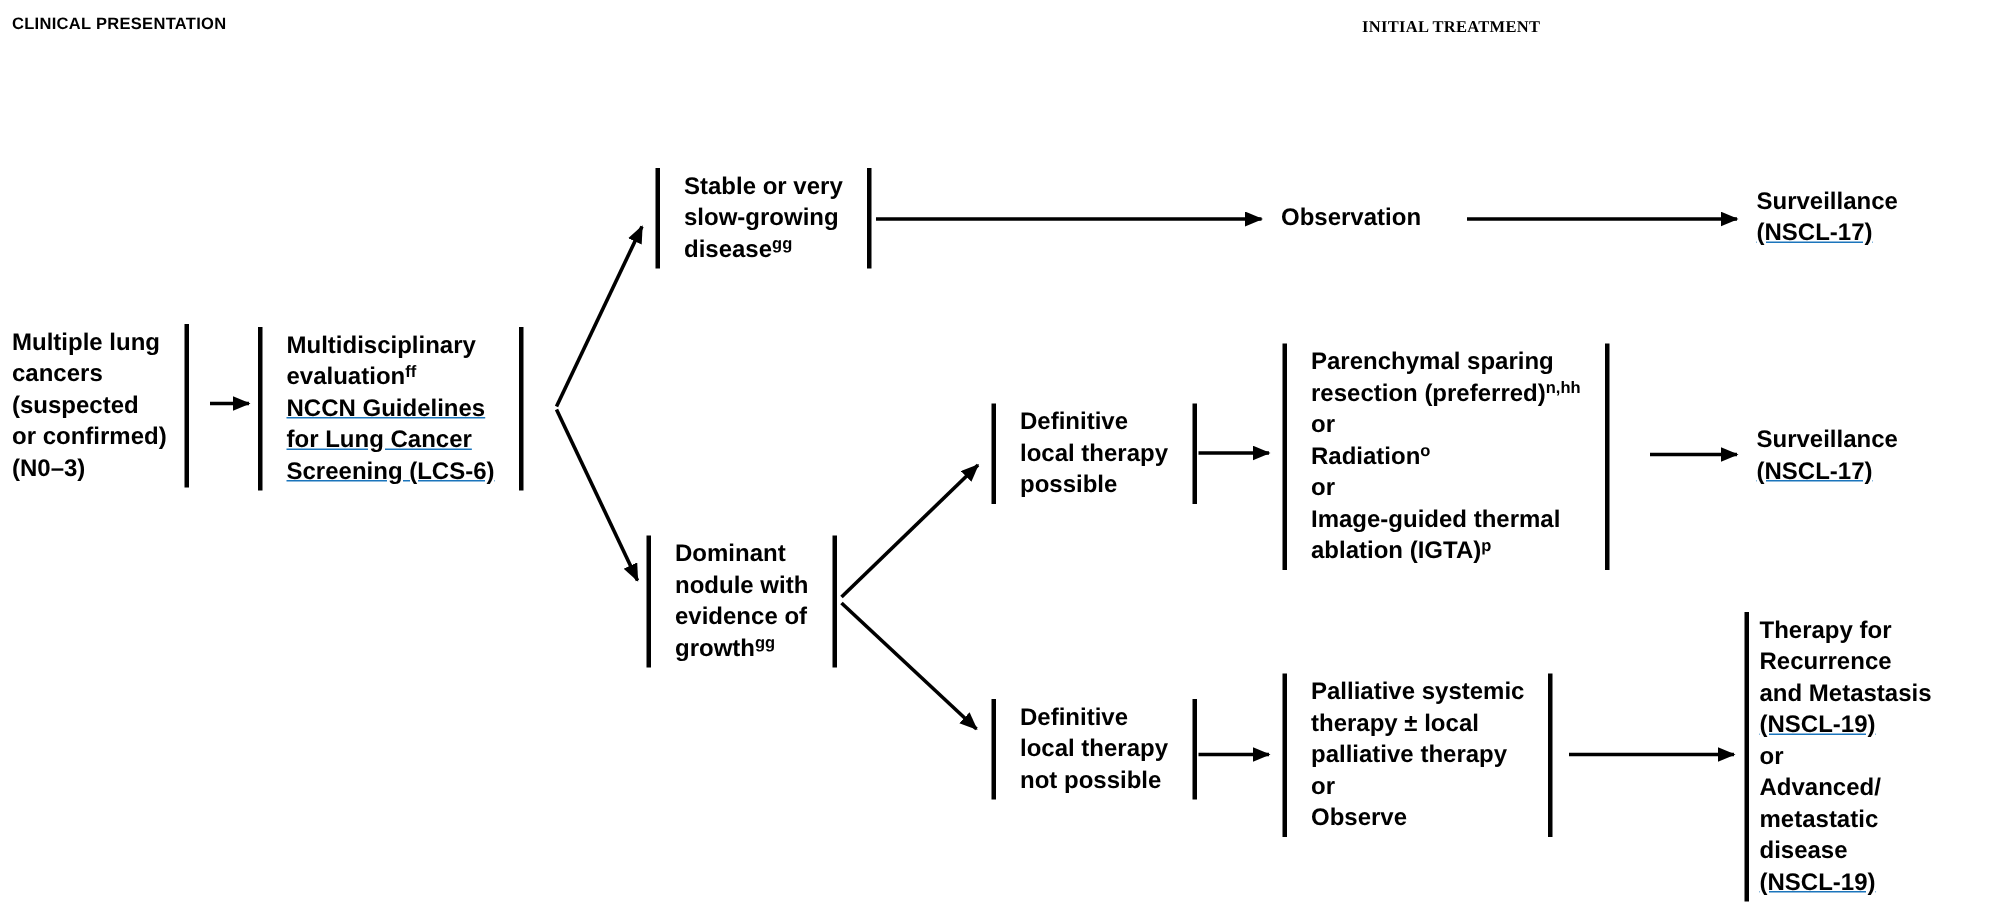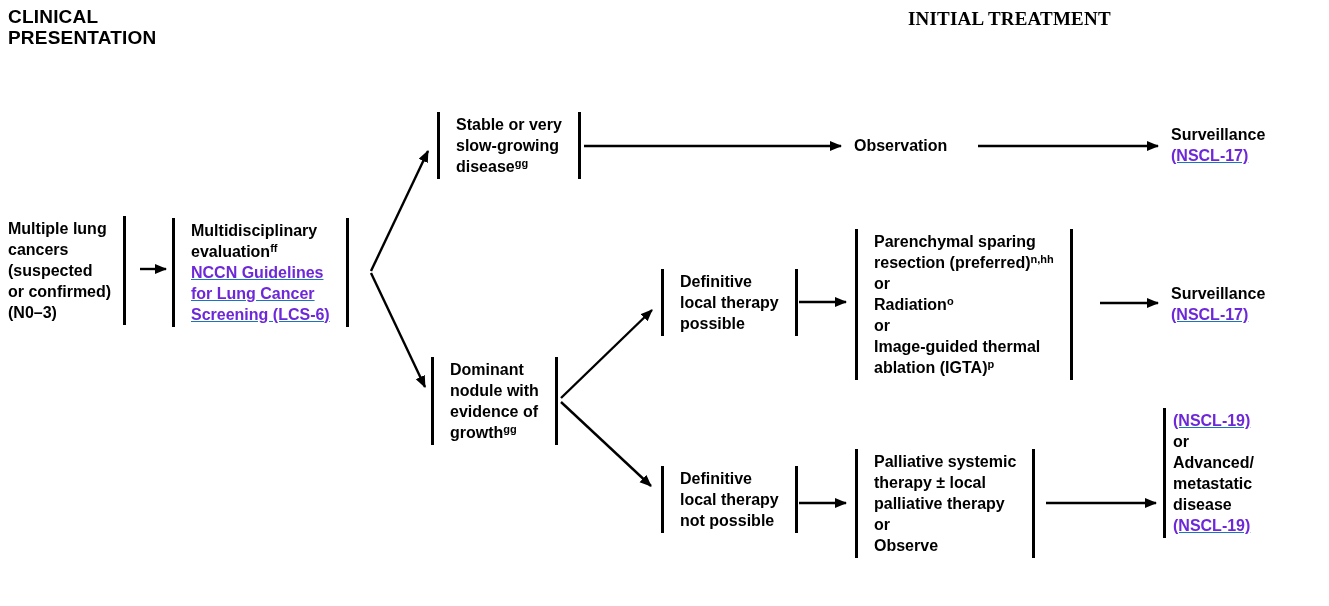--- a/index.html
+++ b/index.html
@@ -2,32 +2,32 @@
 <html><head>
 <meta charset="utf-8">
 <style>
   html,body{margin:0;padding:0;}
   body{
     width:1329px;height:606px;position:relative;background:#ffffff;
     font-family:"Liberation Sans","DejaVu Sans",sans-serif;
     font-weight:bold;color:#000;overflow:hidden;
   }
   .hdr{
-    position:absolute;font-size:19px;line-height:21px;letter-spacing:.2px;
+    position:absolute;font-size:11px;line-height:21px;letter-spacing:.2px;
   }
   .node{
     position:absolute;font-size:16px;line-height:21px;
   }
   .nl{display:block;white-space:pre;}
   .bars{border-left:3px solid #000;border-right:3px solid #000;padding:2px 16px;}
   .bar-r{border-right:3px solid #000;padding:2px 12px 2px 0;}
   .bar-l{border-left:3px solid #000;padding:2px 0 2px 7px;}
   sup{font-size:11px;line-height:0;vertical-align:5px;}
   a.link{color:#1b75bc;text-decoration:underline;cursor:pointer;}
-  a.link .nl, a.link span{color:#6d28d9;}
+  a.link .nl, a.link span{color:#000000;}
   svg.conn{position:absolute;left:0;top:0;pointer-events:none;}
 </style>
 </head>
 <body>
 
 <svg class="conn" width="1329" height="606">
   <defs>
     <marker id="ah" markerWidth="13" markerHeight="11" refX="11" refY="5" orient="auto" markerUnits="userSpaceOnUse">
       <path d="M0,0 L12,5 L0,10 z" fill="#000"></path>
     </marker>
@@ -115,19 +115,22 @@
 
 <div class="node bars" style="left:855px;top:449px;">
   <span class="nl">Palliative systemic
 therapy ± local
 palliative therapy
 or
 Observe</span>
 </div>
 
 <div class="node bar-l" style="left:1163px;top:408px;">
+  <span class="nl">Therapy for
+Recurrence
+and Metastasis</span>
   <a class="link"><span class="nl">(NSCL-19)</span></a>
   <span class="nl">or</span>
   <span class="nl">Advanced/
 metastatic
 disease</span>
   <a class="link"><span class="nl">(NSCL-19)</span></a>
 </div>
 
 </body></html>

